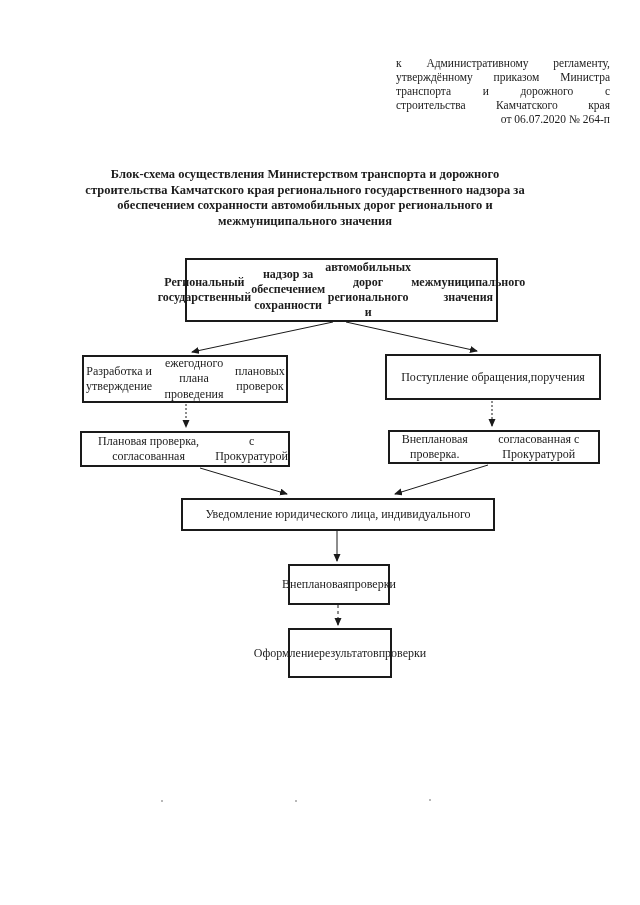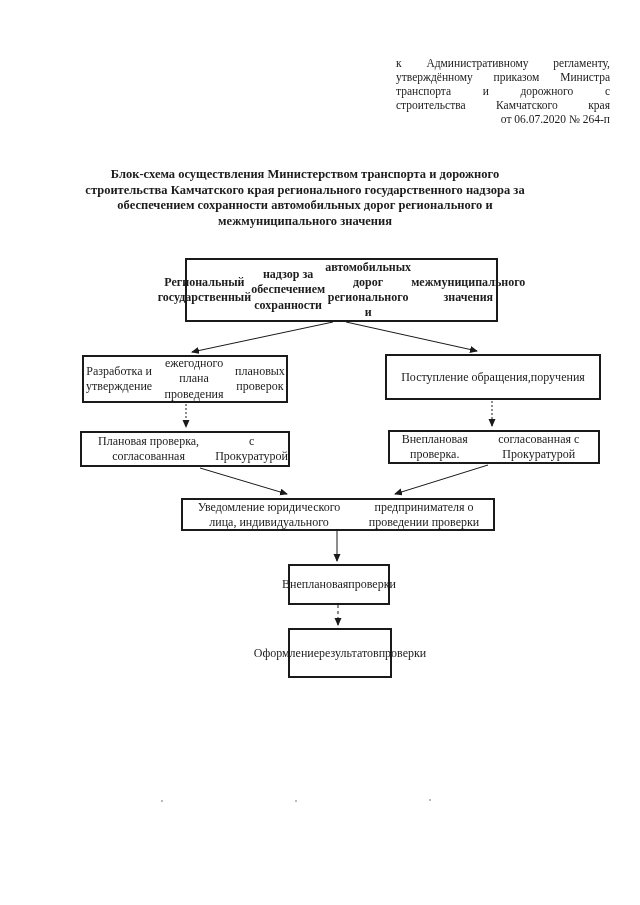--- a/index.html
+++ b/index.html
@@ -126,21 +126,20 @@
     <div>с Прокуратурой</div>
   </div>
 
   <div class="fbox box-unplanned">
     <div>Внеплановая проверка.</div>
     <div>согласованная с Прокуратурой</div>
   </div>
 
   <div class="fbox box-notification">
     <div>Уведомление юридического лица, индивидуального</div>
-    <div>предпринимателя о проведении проверки</div>
   </div>
 
   <div class="fbox box-conduct">
     <div>Внеплановая</div>
     <div>проверки</div>
   </div>
 
   <div class="fbox box-results">
     <div>Оформление</div>
     <div>результатов</div>

